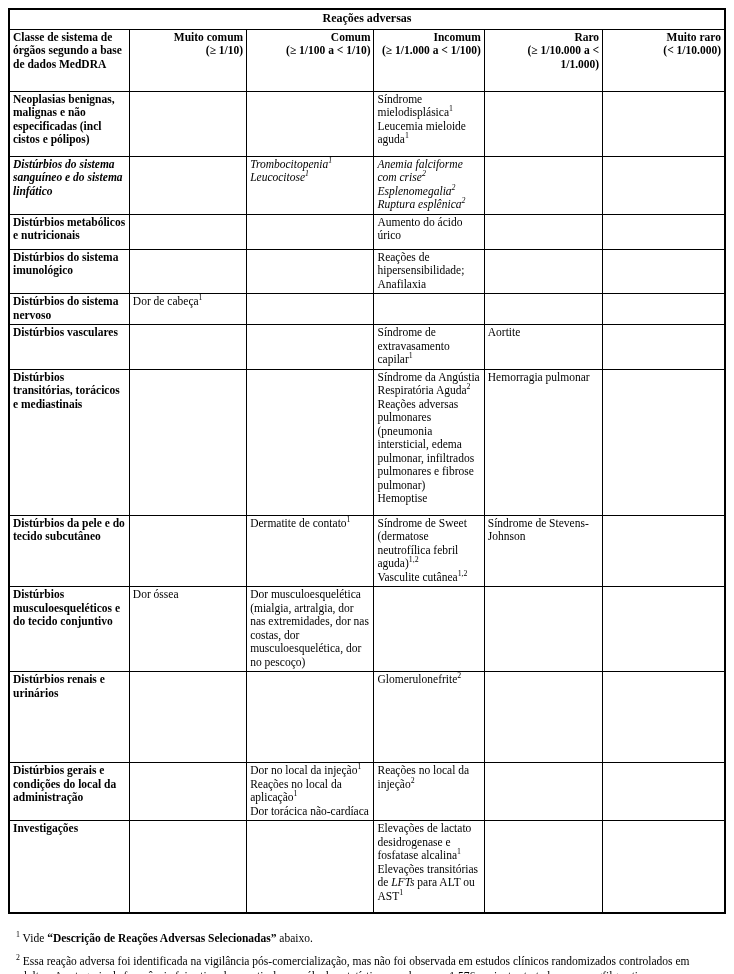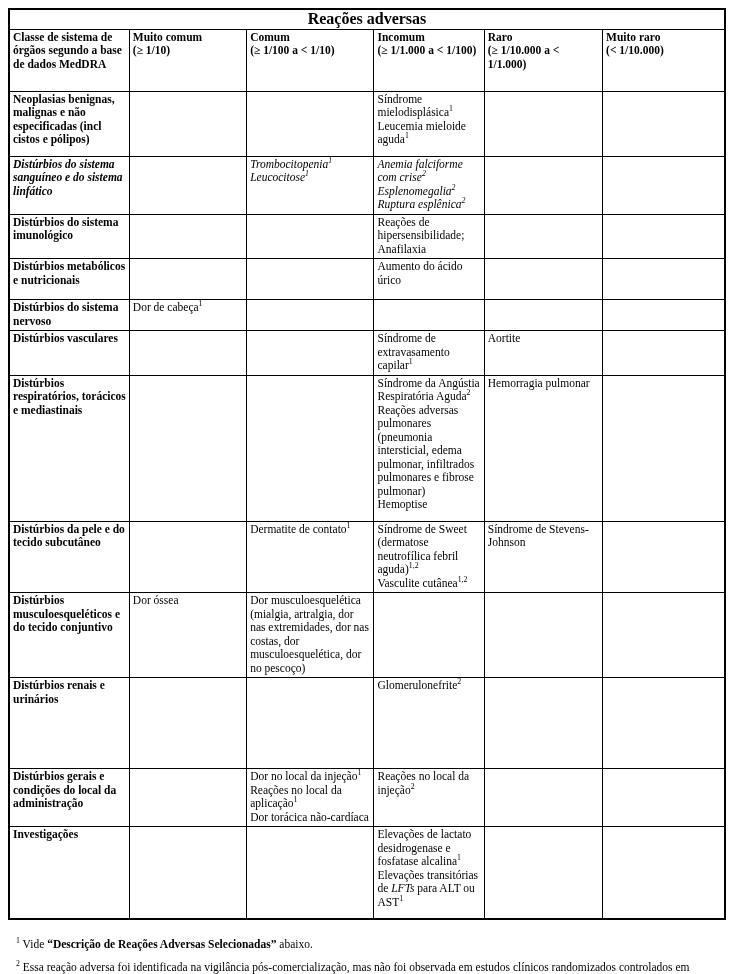--- a/index.html
+++ b/index.html
@@ -37,27 +37,27 @@
   col.c1 { width: 120px; }
   col.c2 { width: 117px; }
   col.c3 { width: 127px; }
   col.c4 { width: 110px; }
   col.c5 { width: 118px; }
   col.c6 { width: 122px; }
   tr.title-row { height: 20px; }
   tr.title-row th {
     font-weight: bold;
     text-align: center;
-    font-size: 16px;
+    font-size: 12px;
     padding: 2px;
   }
   tr.header-row { height: 62px; }
   tr.header-row th {
     font-weight: bold;
-    text-align: left;
+    text-align: right;
   }
   tr.header-row th.soc-header {
     text-align: left;
   }
   td.soc-cell { font-weight: bold; }
   sup {
     font-size: 0.68em;
     vertical-align: super;
     line-height: 0;
   }
@@ -130,40 +130,40 @@
           </td>
           <td>
             <div><span>Anemia falciforme com crise</span><sup>2</sup></div>
             <div><span>Esplenomegalia</span><sup>2</sup></div>
             <div><span>Ruptura esplênica</span><sup>2</sup></div>
           </td>
           <td></td>
           <td></td>
         </tr>
         <tr>
+          <td class="soc-cell">Distúrbios metabólicos e nutricionais</td>
+          <td></td>
+          <td></td>
+          <td>
+            <div><span>Aumento do ácido úrico</span></div>
+          </td>
+          <td></td>
+          <td></td>
+        </tr>
+        <tr>
           <td class="soc-cell">Distúrbios do sistema imunológico</td>
           <td></td>
           <td></td>
           <td>
             <div><span>Reações de hipersensibilidade; Anafilaxia</span></div>
           </td>
           <td></td>
           <td></td>
         </tr>
         <tr>
-          <td class="soc-cell">Distúrbios metabólicos e nutricionais</td>
-          <td></td>
-          <td></td>
-          <td>
-            <div><span>Aumento do ácido úrico</span></div>
-          </td>
-          <td></td>
-          <td></td>
-        </tr>
-        <tr>
           <td class="soc-cell">Distúrbios do sistema nervoso</td>
           <td>
             <div><span>Dor de cabeça</span><sup>1</sup></div>
           </td>
           <td></td>
           <td></td>
           <td></td>
           <td></td>
         </tr>
         <tr>
@@ -172,21 +172,21 @@
           <td></td>
           <td>
             <div><span>Síndrome de extravasamento capilar</span><sup>1</sup></div>
           </td>
           <td>
             <div><span>Aortite</span></div>
           </td>
           <td></td>
         </tr>
         <tr>
-          <td class="soc-cell">Distúrbios respiratórios, torácicos e mediastinais</td>
+          <td class="soc-cell">Distúrbios transitórias, torácicos e mediastinais</td>
           <td></td>
           <td></td>
           <td>
             <div><span>Síndrome da Angústia Respiratória Aguda</span><sup>2</sup></div>
             <div><span>Reações adversas pulmonares (pneumonia intersticial, edema pulmonar, infiltrados pulmonares e fibrose pulmonar)</span></div>
             <div><span>Hemoptise</span></div>
           </td>
           <td>
             <div><span>Hemorragia pulmonar</span></div>
           </td>

